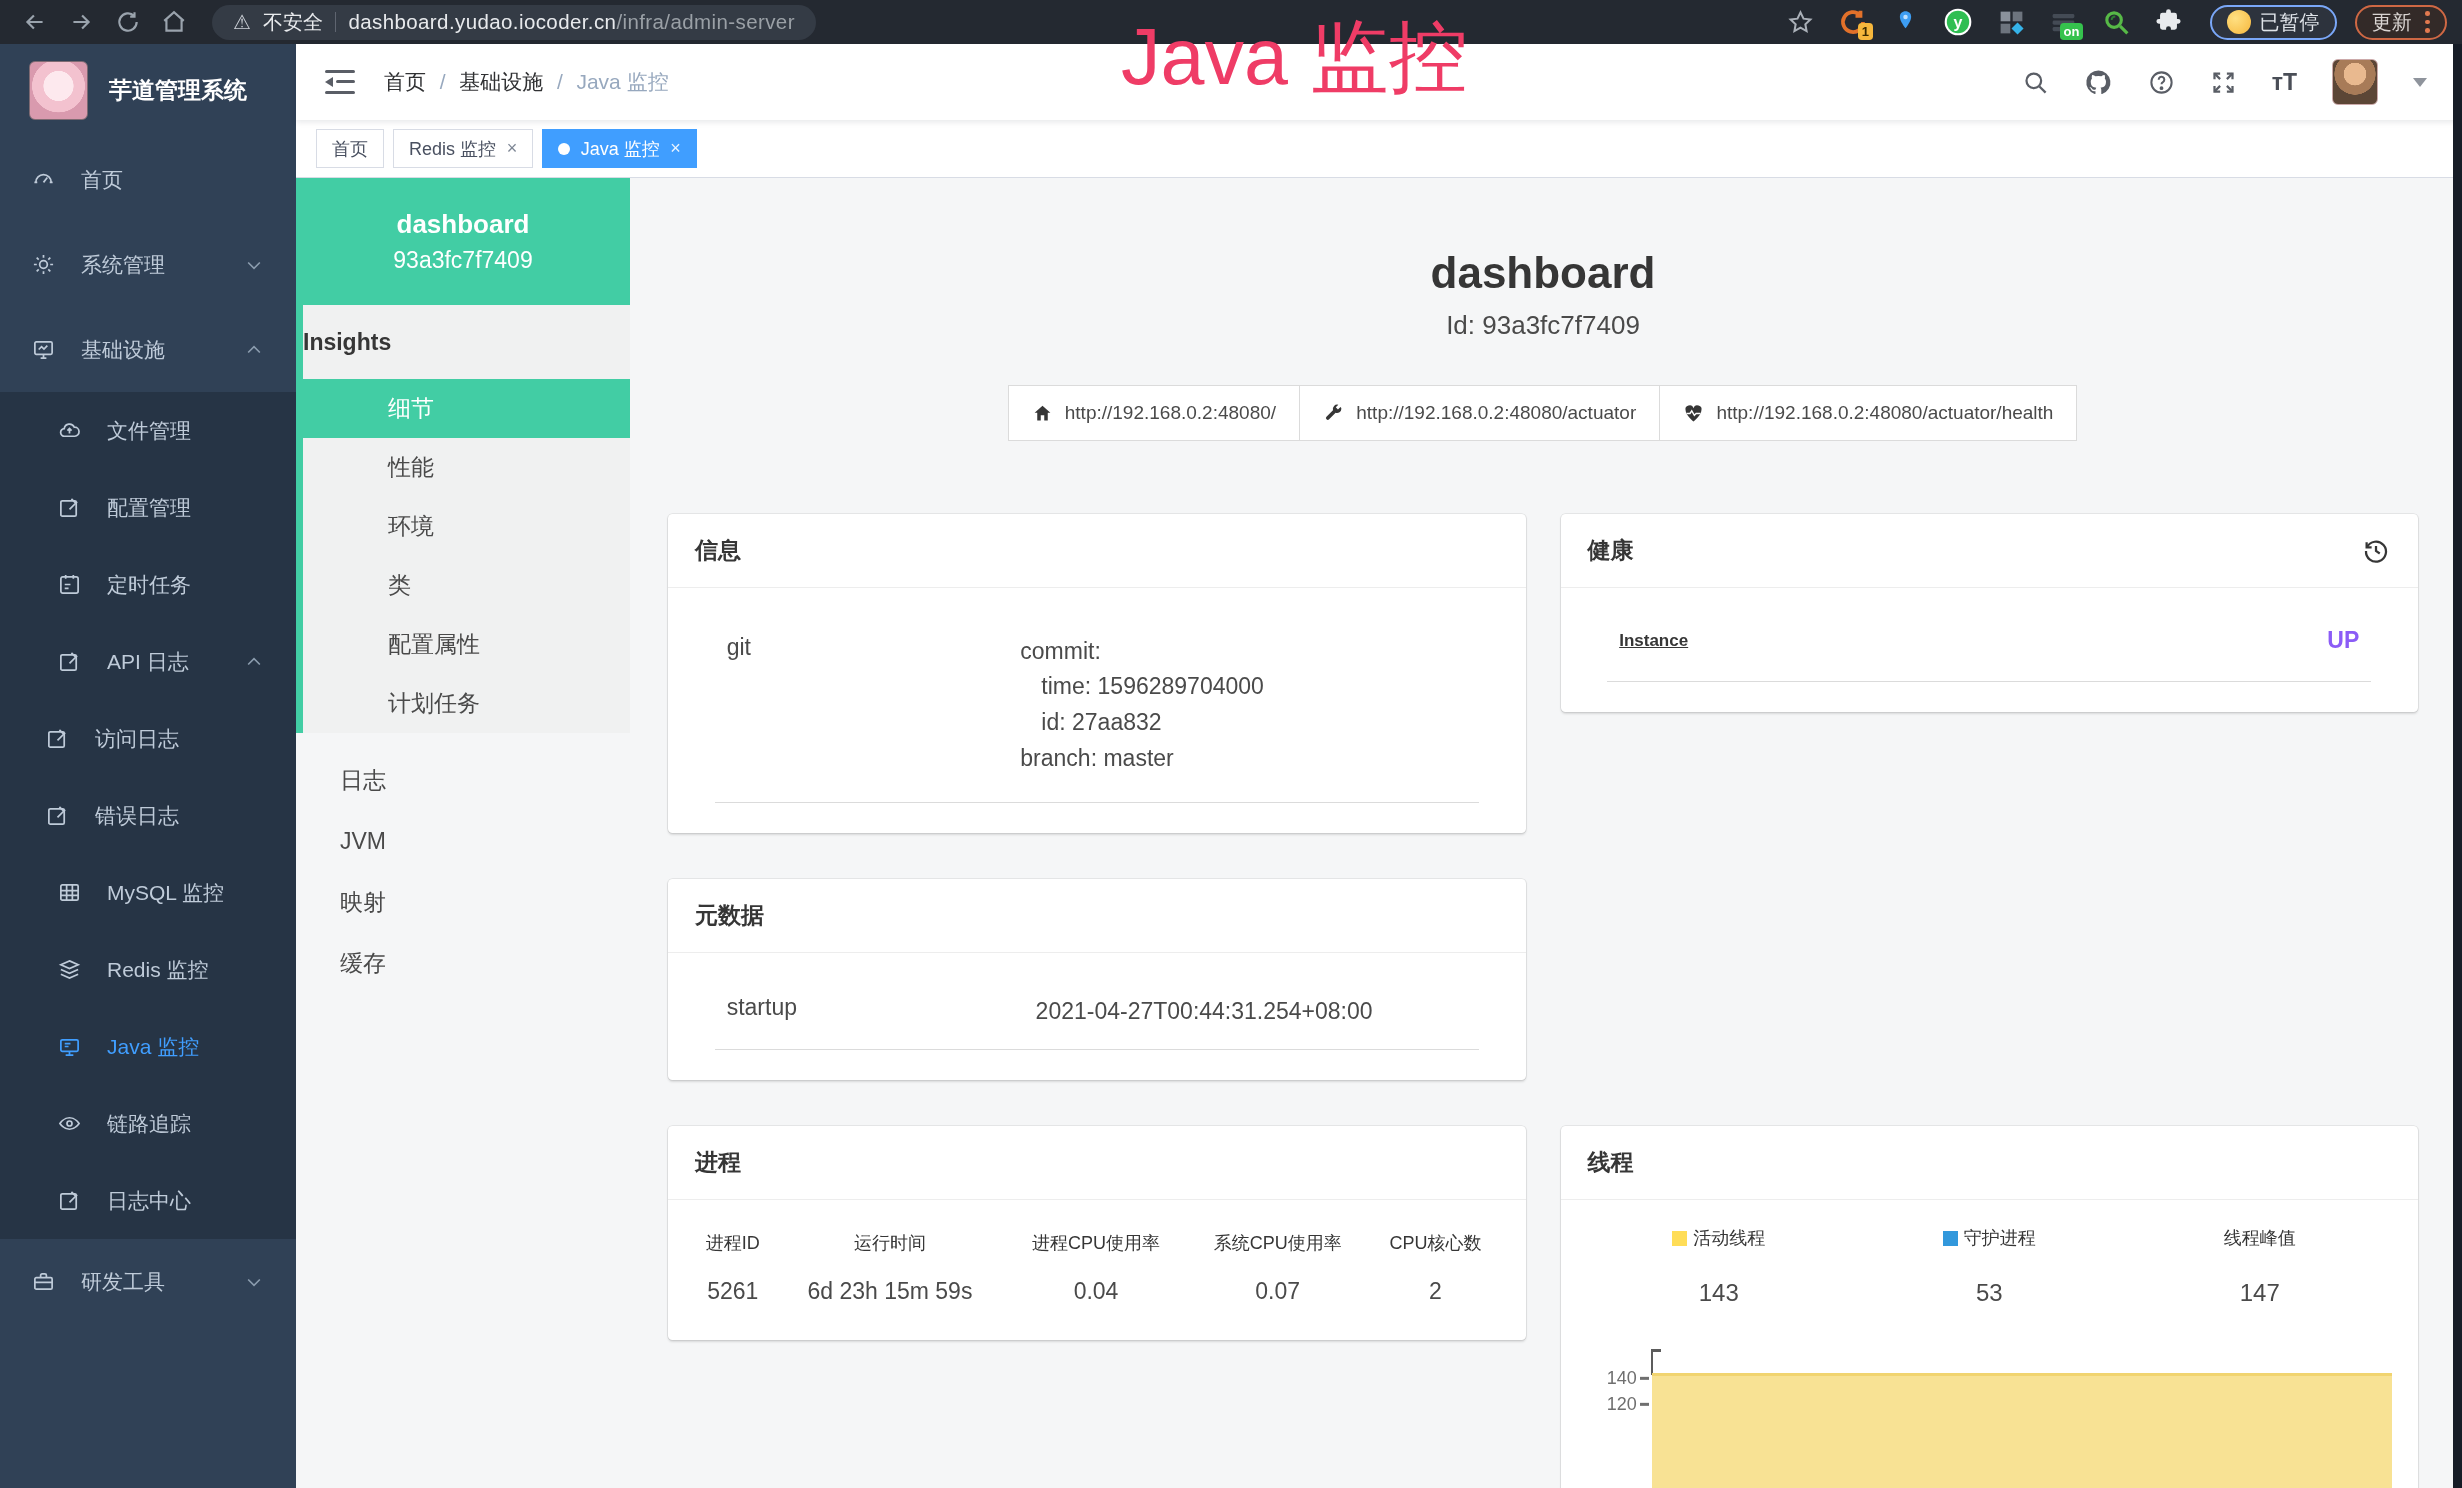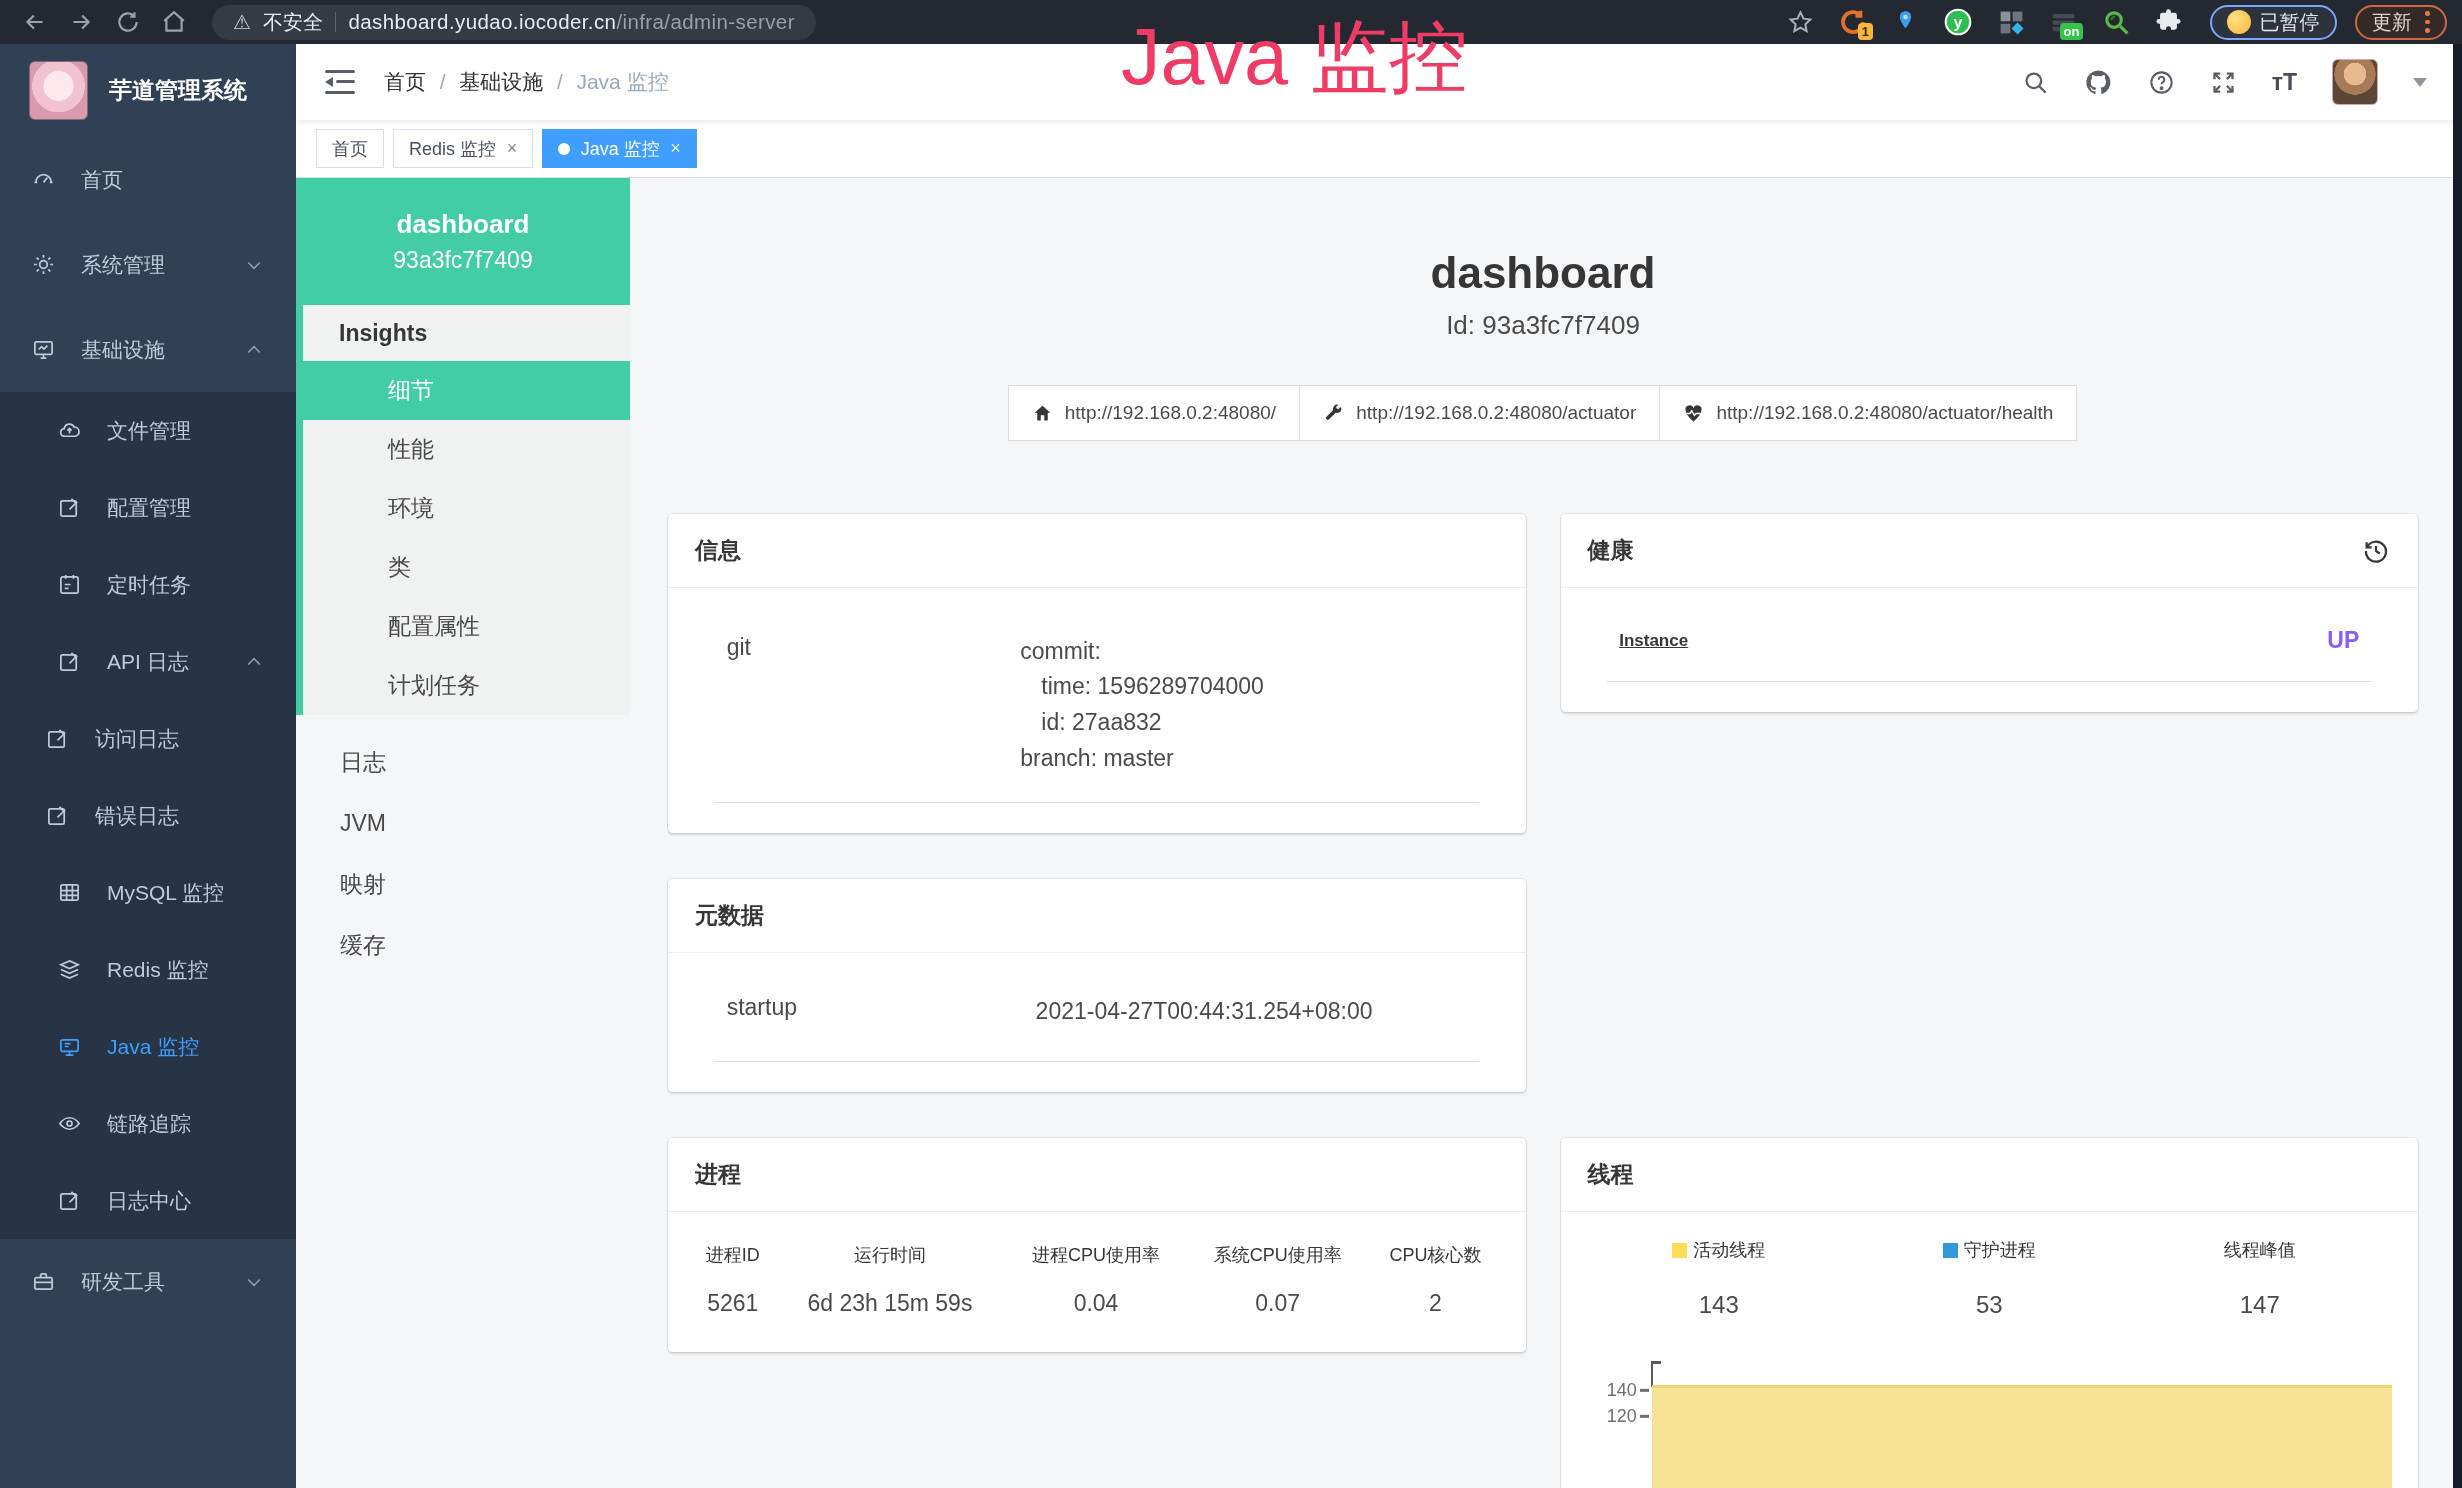--- a/index.html
+++ b/index.html
@@ -76,21 +76,21 @@
   .sba-nav { margin-left: auto; display: flex; align-items: center; gap: 46px; font-size: 21px; color: #d4d4d4; }
   .sba-nav .item { cursor: pointer; white-space: nowrap; display: flex; align-items: center; gap: 9px; }
   .gcaret { width: 0; height: 0; border-left: 8.3px solid transparent; border-right: 8.3px solid transparent; border-top: 10px solid #42cda4; }
 
   .sba-body { flex: 1; display: flex; min-height: 0; }
   .sba-side { width: 334px; flex-shrink: 0; }
   .side-head { height: 127px; background: #42cda4; color: #fff; display: flex; flex-direction: column; align-items: center; justify-content: center; gap: 7.6px; }
   .side-head .nm { font-size: 26px; font-weight: 700; }
   .side-head .id { font-size: 23px; }
   .insights { border-left: 7.6px solid #42cda4; background: #f0f1f1; margin-bottom: 16.7px; }
-  .ins-label { height: 56px; display: flex; align-items: center; padding-left: 36px; font-weight: 700; color: #363636; font-size: 23px; }
+  .ins-label { height: 74px; display: flex; align-items: center; font-weight: 700; color: #363636; font-size: 23px; }
   .ins-item { height: 59px; display: flex; align-items: center; padding-left: 85px; font-size: 23px; color: #4a4a4a; cursor: pointer; }
   .ins-item.active { background: #42cda4; color: #fff; }
   .root-item { height: 61px; display: flex; align-items: center; padding-left: 44px; font-size: 23px; color: #4a4a4a; cursor: pointer; }
 
   .sba-main { flex: 1; padding: 0 44px 0 38px; overflow: hidden; }
   .app-title { text-align: center; font-size: 44px; font-weight: 700; color: #363636; margin-top: 70px; }
   .app-id { text-align: center; font-size: 26px; color: #4a4a4a; margin-top: 12px; }
   .links { display: flex; justify-content: center; margin-top: 44px; }
   .link-btn { display: flex; align-items: center; gap: 12px; background: #fff; border: 0.8px solid #dbdbdb; height: 56px; padding: 0 23px; font-size: 19px; color: #4a4a4a; margin-left: -0.8px; cursor: pointer; }
   .link-btn .ic { color: #363636; }
@@ -537,21 +537,21 @@
                 <div class="kv2">
                   <span class="k">Instance</span>
                   <span class="up">UP</span>
                 </div>
               </div>
             </div>
 
             <div class="card">
               <div class="card-h">元数据</div>
               <div class="card-b" style="padding-top:30px">
-                <div class="kv" style="padding-bottom:32px">
+                <div class="kv" style="padding-bottom:20px">
                   <span class="k" style="width:42%">startup</span>
                   <span class="v">2021-04-27T00:44:31.254+08:00</span>
                 </div>
               </div>
             </div>
 
             <div></div>
 
             <div class="card">
               <div class="card-h">进程</div>

